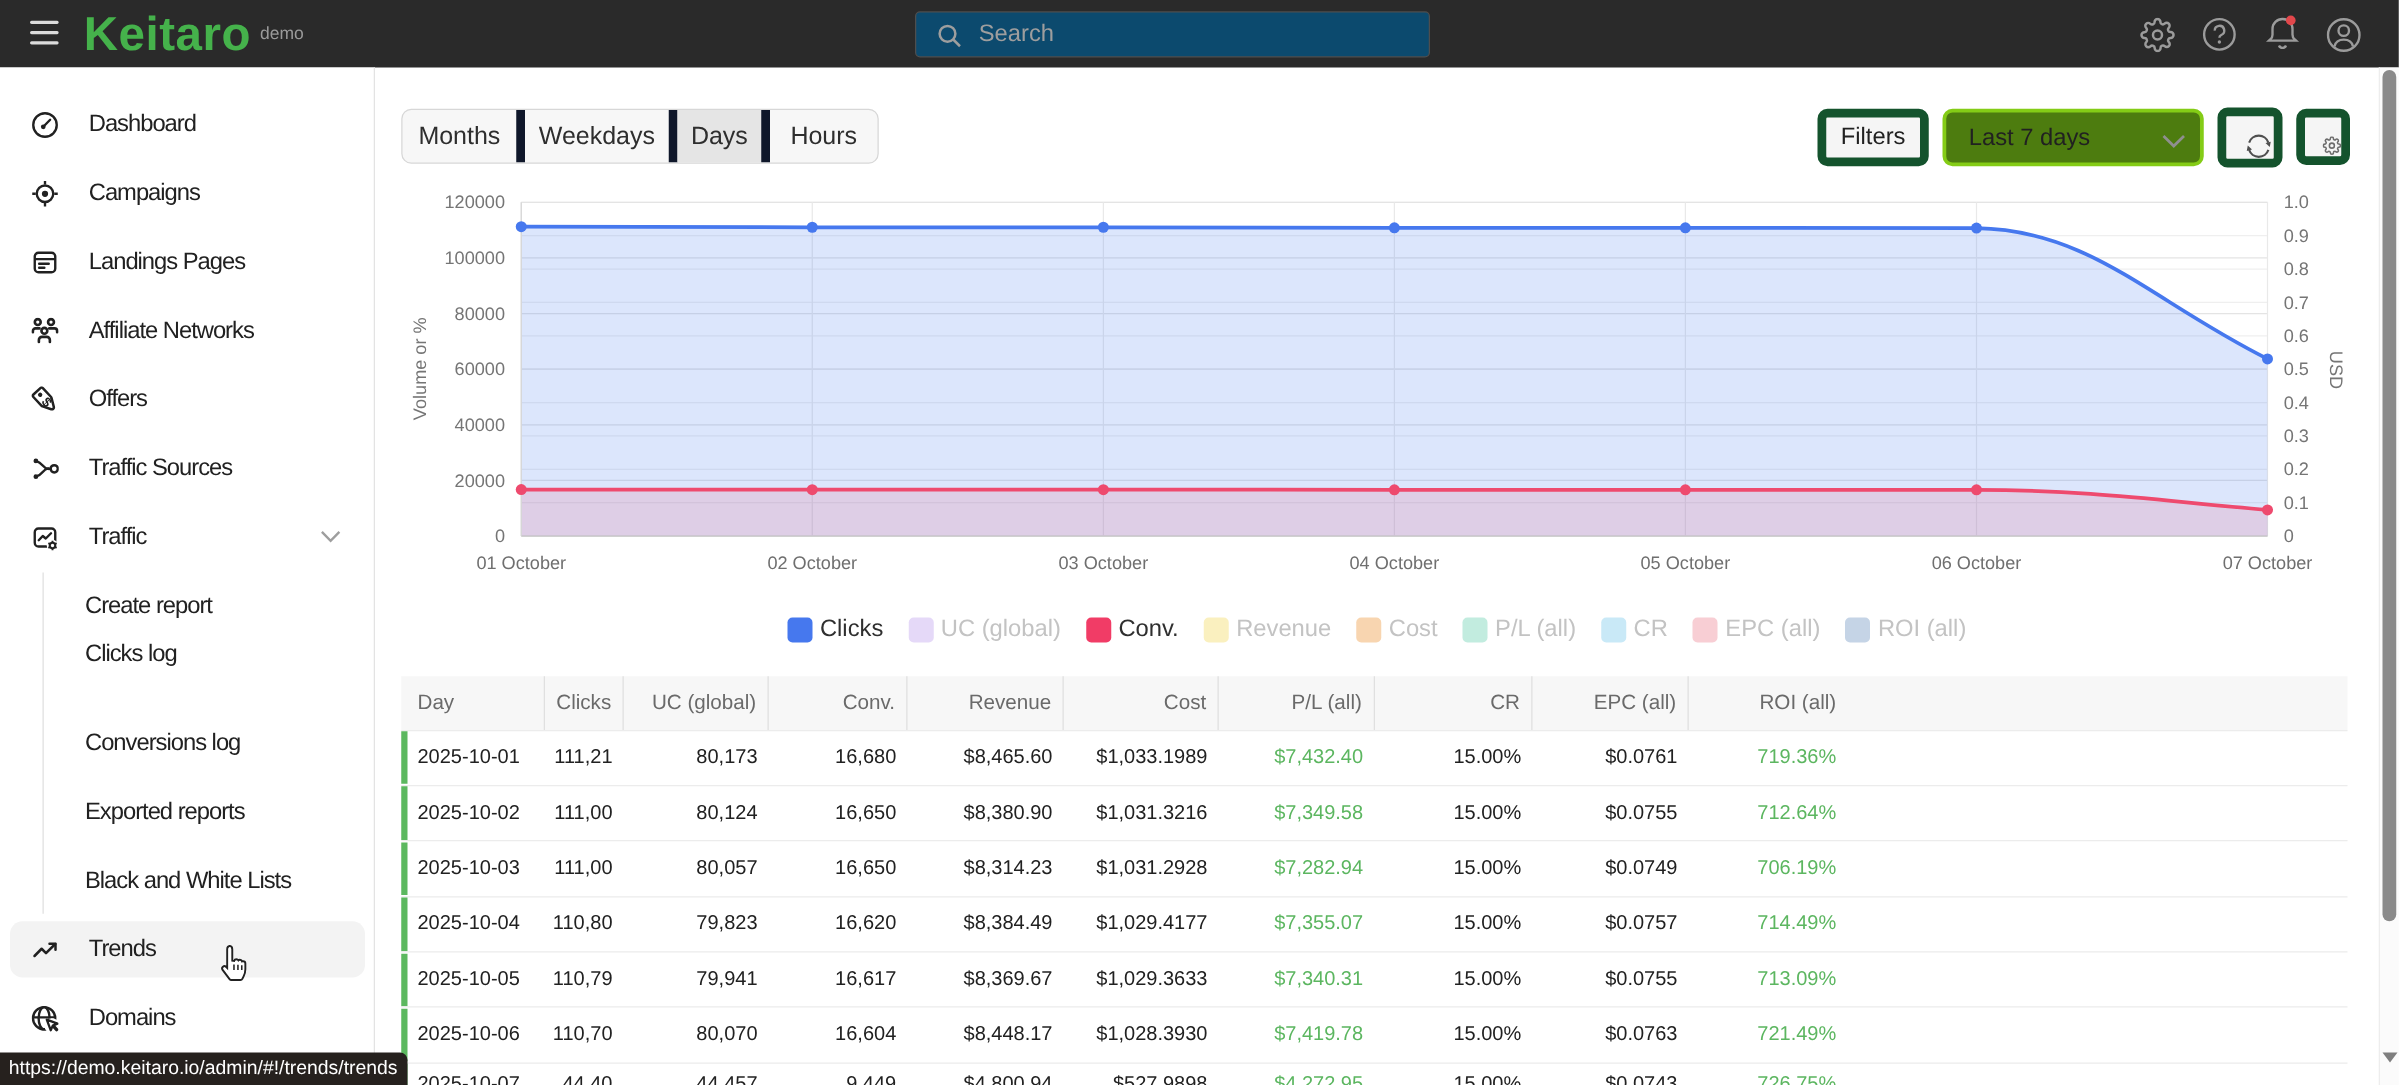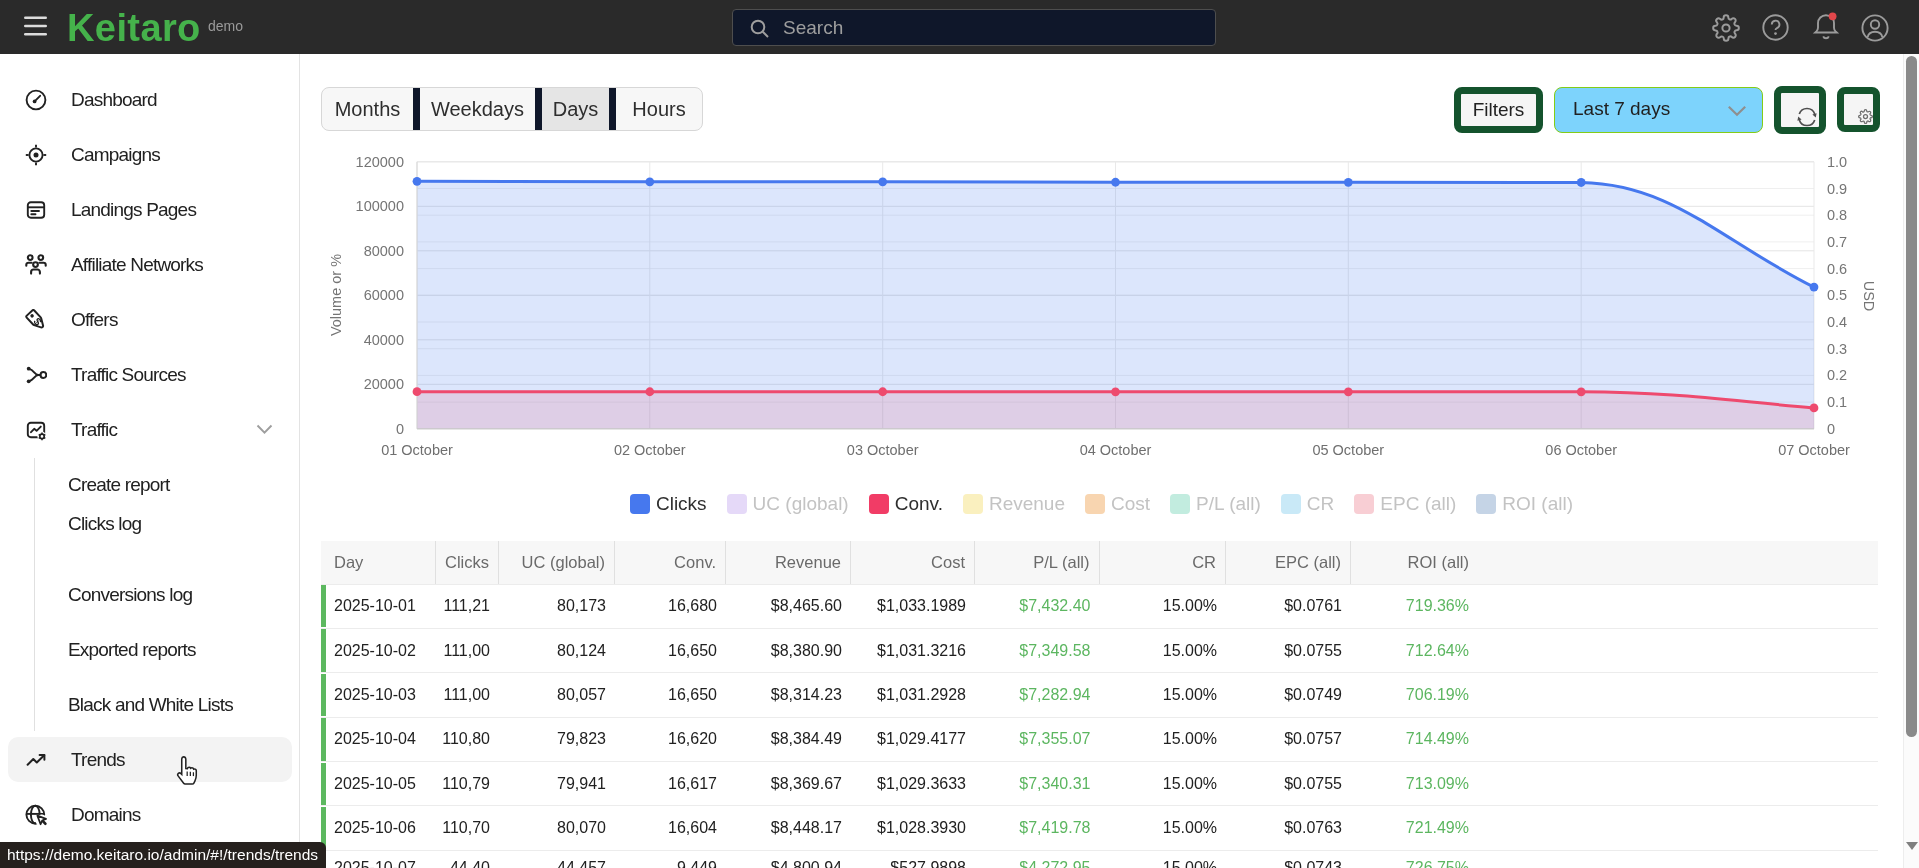--- a/index.html
+++ b/index.html
@@ -4,21 +4,21 @@
 <style>
   * { margin:0; padding:0; box-sizing:border-box; }
   html,body { width:1919px; height:868px; overflow:hidden; background:#fff;
     font-family:"Liberation Sans", sans-serif; }
   .abs { position:absolute; }
 
   
   #topbar { position:absolute; left:0; top:0; width:1919px; height:54px; background:#2a2a2a;text-decoration:underline; }
   #logo { position:absolute; left:67px; top:7px; font-size:38px; font-weight:bold; color:#45b24b; letter-spacing:0.4px; }
   #demo { position:absolute; left:208px; top:18px; font-size:14px; color:#9a9a9a; }
-  #search { position:absolute; left:732px; top:9px; width:484px; height:37px; background:#0f172a;
+  #search { position:absolute; left:732px; top:9px; width:412px; height:37px; background:#0c4a6e;
     border:1px solid #4e4e4e; border-radius:4px;text-align:center; }
   #search span { position:absolute; left:50px; top:7px; font-size:19px; color:#9e9e9e; }
 
   
   #sidebar { position:absolute; left:0; top:54px; width:300px; height:814px; background:#fff;
     border-right:1px solid #e3e3e3; }
   .mi { position:absolute; left:0; width:299px; height:55px; display:flex; align-items:center; }
   .mi .ic { position:absolute; left:25px; top:16.5px; width:22px; height:22px; }
   .mi .lb { position:absolute; left:71px; font-size:19px; letter-spacing:-0.8px; color:#212121; }
   .mi .lbs { position:absolute; left:68px; font-size:19px; letter-spacing:-0.8px; color:#212121; }
@@ -32,22 +32,22 @@
   
   #tabs { position:absolute; left:321px; top:87px; height:44px; display:flex;
     border:1px solid #d7d7d7; border-radius:8px; overflow:hidden; background:#f7f7f7; }
   .tab { height:100%; display:flex; align-items:center; justify-content:center;
     font-size:20px; color:#2e2e2e; border-right:7px solid #0f172a; }
   .tab:last-child { border-right:none; }
   .tab.sel { background:#e5e5e5; }
   .btn { position:absolute; background:#f5f5f5; border:7px solid #14532d; border-radius:8px; }
   #filters { left:1454px; top:87px; width:89px; height:46px; font-size:19px; color:#212121;
     display:flex; align-items:center; justify-content:center; }
-  #select { position:absolute; left:1554px; top:87px; width:209px; height:46px; background:#7dd3fc;
-    border:1px solid #84cc16; border-radius:8px; }
+  #select { position:absolute; left:1554px; top:87px; width:209px; height:46px; background:#4d7c0f;
+    border:3px solid #84cc16; border-radius:8px; }
   #select span { position:absolute; left:18px; top:10px; font-size:19px; color:#212121; }
   #btn-refresh { left:1774px; top:86px; width:52px; height:48px; }
   #btn-gear { left:1837px; top:87px; width:43px; height:45px; }
 
   
   #legend { position:absolute; left:300px; top:492px; width:1603px; height:24px; display:flex;
     justify-content:center; align-items:center; }
   .li { display:flex; align-items:center; margin:0 10px; }
   .li .sq { width:20px; height:20px; border-radius:4px; margin-right:6px; }
   .li .tx { font-size:19px; color:#c3c3c3; }

